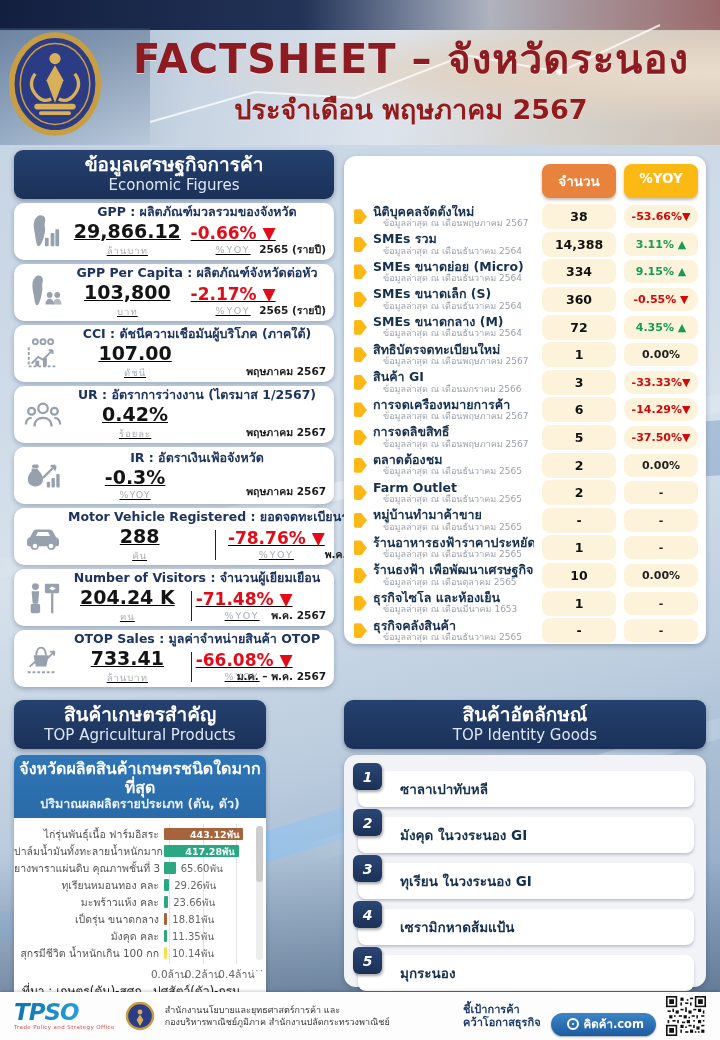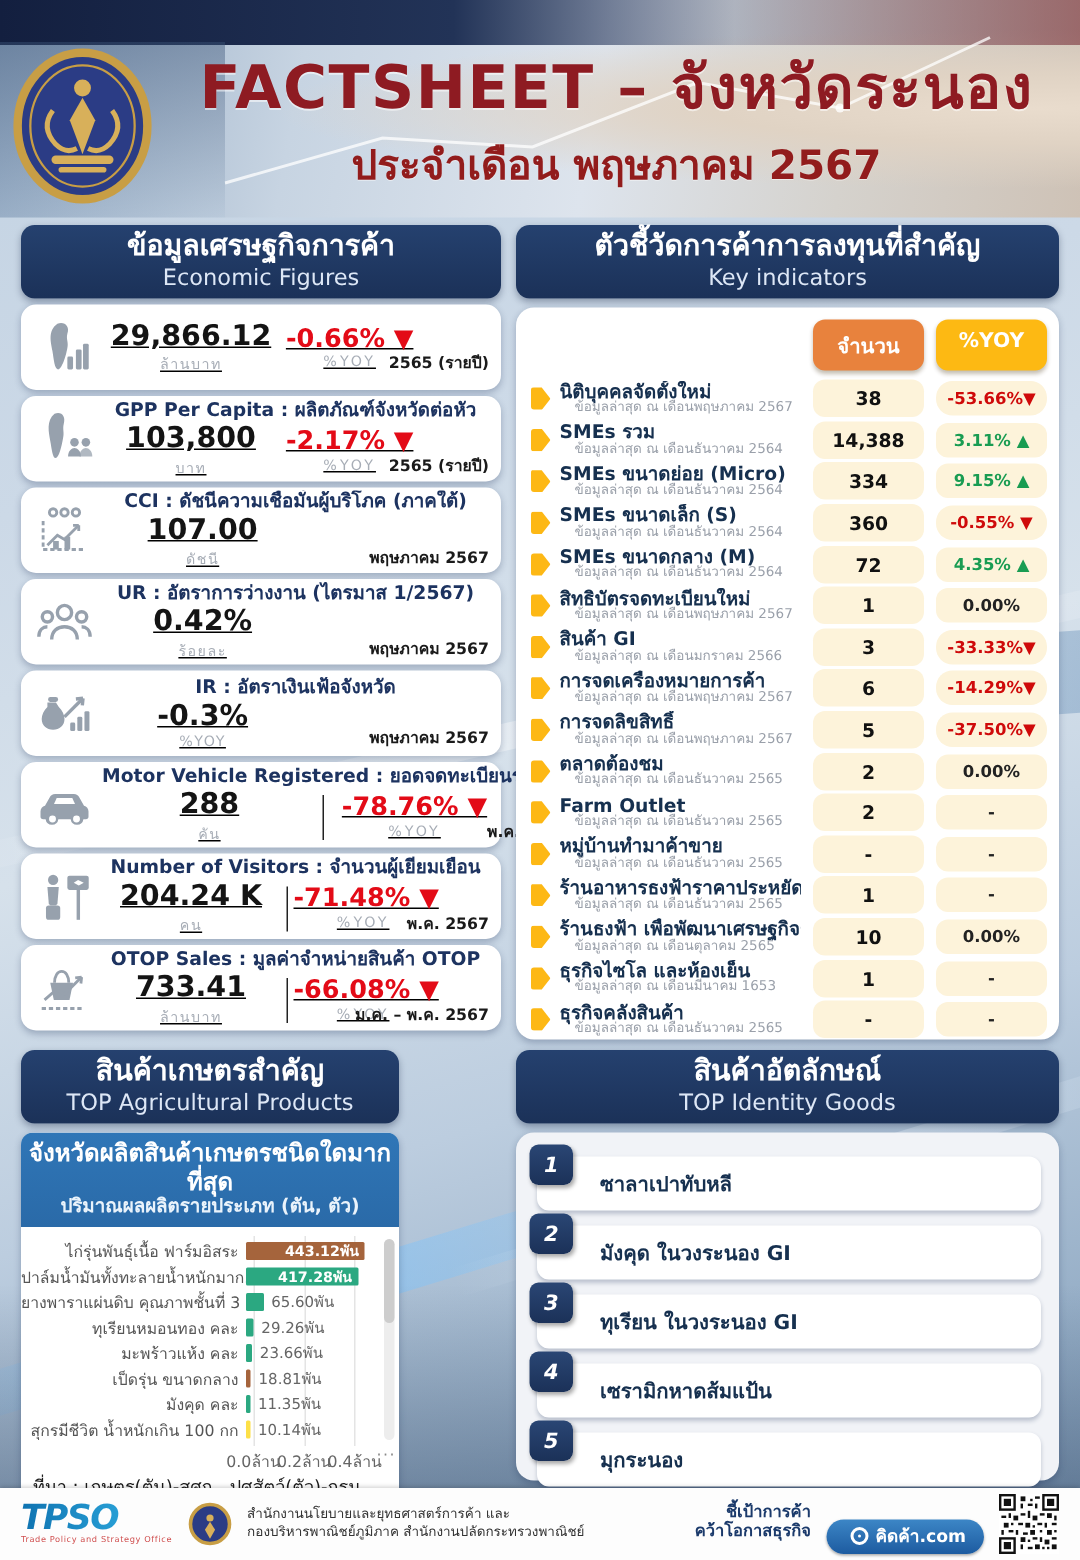--- a/index.html
+++ b/index.html
@@ -114,21 +114,21 @@
         padding:7px 8px 7px 42px;font-weight:bold;color:#16304f;font-size:13.5px;min-height:16px;white-space:nowrap;overflow:hidden;}
 
   
   .footer{position:absolute;left:0;right:0;bottom:0;height:48px;background:#fdfdfd;display:flex;
         align-items:center;padding:0 14px;gap:10px;box-shadow:0 -1px 3px rgba(0,0,0,.2);}
   .tpso-logo{display:flex;flex-direction:column;line-height:1;}
   .tpso-word{font-weight:bold;font-style:italic;font-size:23px;
         background:linear-gradient(90deg,#0f73b1,#35b6e8);-webkit-background-clip:text;background-clip:text;color:transparent;letter-spacing:-1px;}
   .tpso-tag{font-size:5.5px;color:#d05050;letter-spacing:.4px;margin-top:1px;}
   .org-text{font-size:9px;color:#333;line-height:1.35;white-space:nowrap;}
-  .promo{margin-left:auto;text-align:right;font-family:Liberation Mono, monospace;}
+  .promo{margin-left:auto;text-align:left;}
   .promo-slogan{font-size:11px;font-weight:bold;color:#1b3a6b;line-height:1.2;}
   .kidkha-btn{margin-top:2px;display:inline-flex;align-items:center;gap:5px;background:linear-gradient(180deg,#3c86c6,#1d5ba0);
         border-radius:13px;color:#fff;font-size:11.5px;font-weight:bold;padding:2px 12px 3px 16px;box-shadow:0 1px 2px rgba(0,0,0,.35);cursor:pointer;}
   .kidkha-icon{width:12px;height:12px;border:2px solid #fff;border-radius:50%;display:inline-block;position:relative;}
   .kidkha-icon::after{content:'';position:absolute;left:3px;top:3px;width:2px;height:2px;background:#fff;border-radius:50%;}
   .qr{width:40px;height:40px;}
 </style>
 </head>
 <body>
 
@@ -171,20 +171,21 @@
       <div class="icon-box">
         <svg width="38" height="38" viewBox="0 0 40 40" fill="currentColor">
             <path d="M15 3 C20 1 24 5 22 10 C21 14 23 16 22 20 C21 26 18 35 15.5 35 C13 35 12.5 28 11.5 22 C10.5 16 8 8 15 3 Z"></path>
             <rect x="22" y="26" width="4" height="9" rx="1"></rect>
             <rect x="28" y="21" width="4" height="14" rx="1"></rect>
             <rect x="34" y="16" width="4" height="19" rx="1" opacity=".001"></rect>
             <rect x="33" y="17" width="4" height="18" rx="1"></rect>
           </svg>
       </div>
       <div class="card-body">
+        <div class="card-title">GPP : ผลิตภัณฑ์มวลรวมของจังหวัด</div>
         <div class="card-row">
           <div class="val-block">
               <div class="val">29,866.12</div>
               <div class="unit">ล้านบาท</div>
             </div>
           <div class="chg-block">
               <div class="chg">-0.66% ▼</div>
               <div class="chg-label">%YOY</div>
             </div>
           <div class="period">2565 (รายปี)</div>
@@ -367,24 +368,20 @@
               <div class="chg">-66.08% ▼</div>
               <div class="chg-label">%YOY</div>
             </div>
           <div class="period">ม.ค. – พ.ค. 2567</div>
         </div>
       </div>
     </div>
   </div>
 
   <div class="panel ind">
-    <div class="sec-head">
-      <div class="th">ตัวชี้วัดการค้าการลงทุนที่สำคัญ</div>
-      <div class="en">Key indicators</div>
-    </div>
     <div class="ind-card">
       <div class="tbl-head">
         <div class="spacer"></div>
         <div class="col-btn count">จำนวน</div>
         <div class="col-btn yoy">%YOY</div>
       </div>
       <div id="ind-rows">
           <div class="ind-row">
             <div class="bullet"></div>
             <div class="ind-text">

